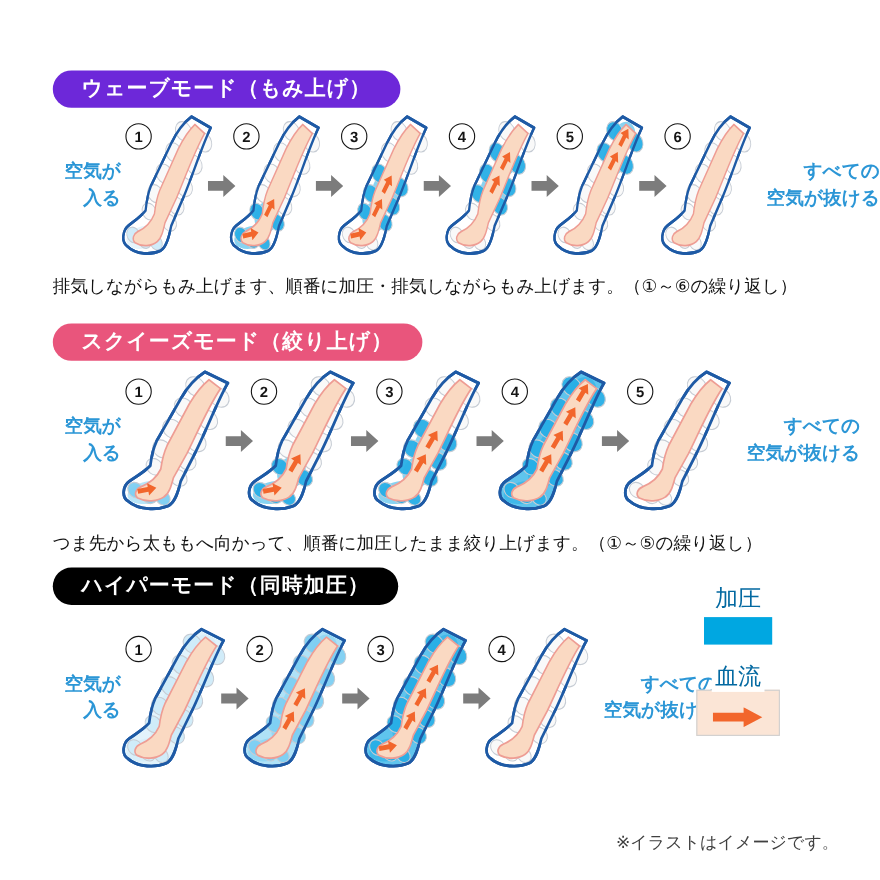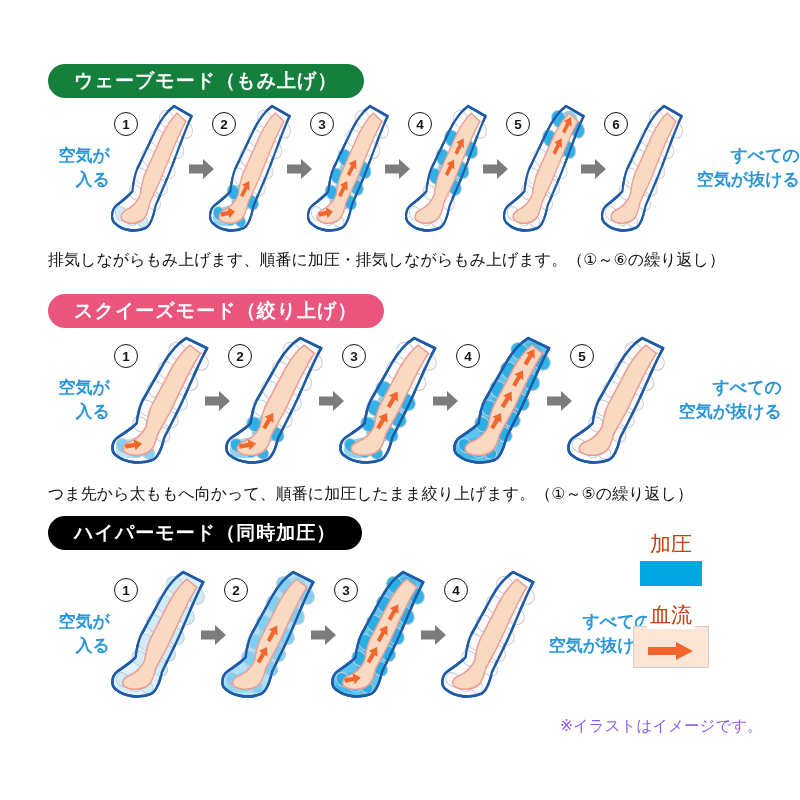--- a/index.html
+++ b/index.html
@@ -19,35 +19,35 @@
   .leg{position:relative;flex:none;}
   .leg svg{display:block;}
   .stage-num{position:absolute;top:12px;left:4px;width:22px;height:22px;border:1.8px solid #151515;
              border-radius:50%;background:#fff;display:flex;align-items:center;justify-content:center;
              font-size:13.5px;font-weight:bold;color:#151515;}
   .step-arrow{flex:none;margin:58px -7px 0 -5px;}
 
   .caption{position:absolute;left:48px;font-size:16px;color:#111;white-space:nowrap;}
 
   .legend{position:absolute;left:626px;top:530px;width:90px;text-align:center;}
-  .legend-label{font-size:21px;color:#c2410c;margin-bottom:3px;}
+  .legend-label{font-size:21px;color:#0369a1;margin-bottom:3px;}
   .swatch{width:62px;height:25px;margin:0 auto 15px;}
   .legend-blood{position:relative;margin-top:6px;}
   .blood-label{position:relative;z-index:2;display:inline-block;background:#fff;padding:0 3px;margin-bottom:-13px;}
   .blood-box{position:relative;width:76px;height:42px;margin:0 auto;border:1px solid #CFCFCF;
              display:flex;align-items:center;justify-content:center;padding-top:8px;box-sizing:border-box;}
 
-  .note{position:absolute;left:560px;top:716px;font-size:15.5px;color:#8b5cf6;white-space:nowrap;}
+  .note{position:absolute;left:560px;top:756px;font-size:15.5px;color:#404040;white-space:nowrap;}
 </style>
 </head>
 <body>
 
 <div class="canvas">
 
-  <div class="pill" style="top: 64px; background: #15803d;">ウェーブモード（もみ上げ）</div>
+  <div class="pill" style="top: 64px; background: #6d28d9;">ウェーブモード（もみ上げ）</div>
   <div class="row" style="top:100px">
     <div class="side-label left-label">空気が
 入る</div>
     <div class="legs-strip">
         <div class="leg">
           <div class="stage-num">1</div>
           <svg width="84" height="140" viewBox="0 0 105 138" preserveAspectRatio="none">
             <path d="M 80 6 C 70 12 63 20 57 30 L 34 68 C 31 74 29 82 28 90 C 22 96 14 100 8 104 C 2 108 0 118 7 122 C 17 130 35 130 45 126 C 52 123 55 112 57 104 L 70 80 C 80 62 92 32 102 16 Z" fill="#FFFFFF" stroke="#1E5AA5" stroke-width="2.6" stroke-linejoin="round"></path>
             <ellipse cx="26" cy="114" rx="20" ry="10" transform="rotate(-10 26 114)" fill="#CFEBF9" fill-opacity="0.55"></ellipse>
             <ellipse cx="71" cy="19" rx="8" ry="9.76" transform="rotate(-55 71 19)" fill="#F8F8F8" fill-opacity="0.9" stroke="#C6CCD4" stroke-width="1"></ellipse>

